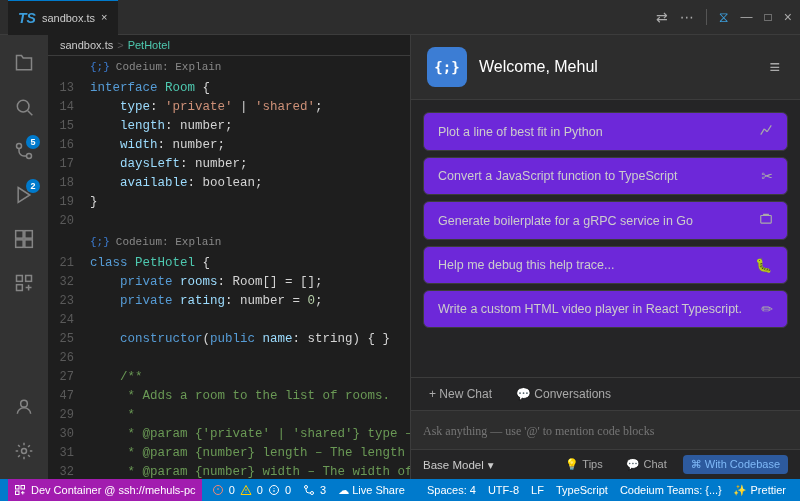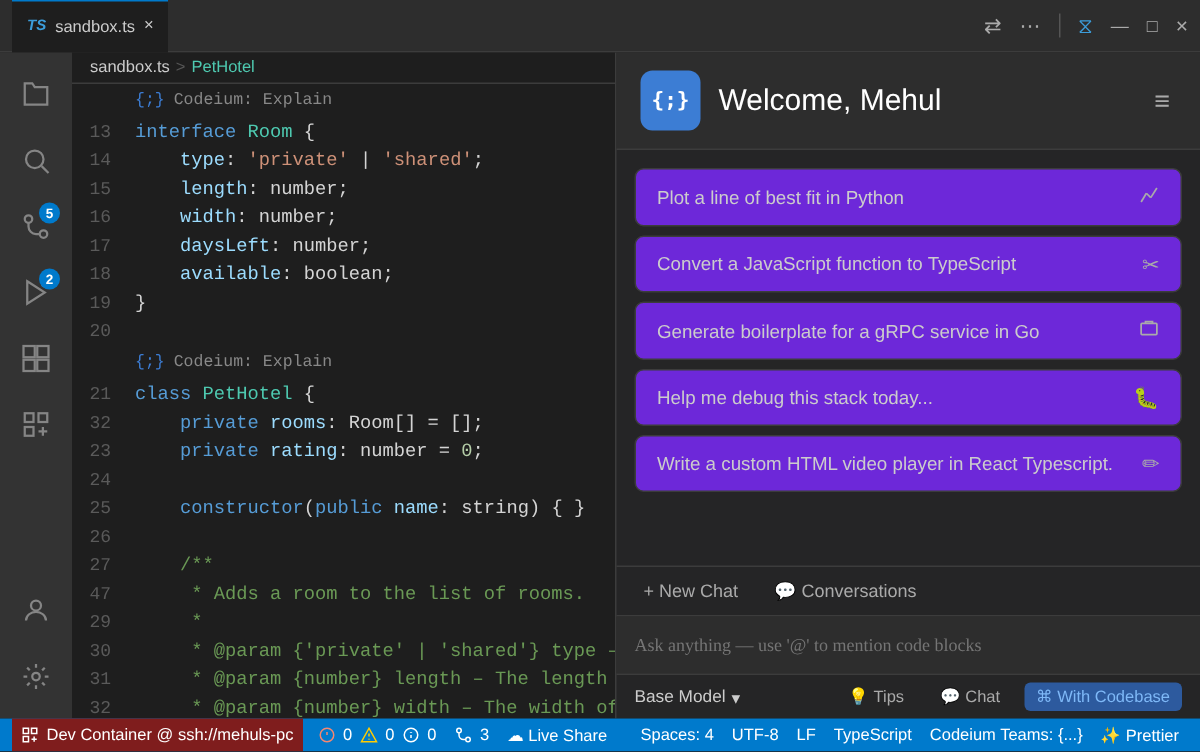--- a/index.html
+++ b/index.html
@@ -195,21 +195,21 @@
       background: #3c7dd4;
       border-radius: 8px;
       display: flex;
       align-items: center;
       justify-content: center;
       font-size: 18px;
       color: white;
       flex-shrink: 0;
     }
     .chat-welcome { flex: 1; }
-    .chat-welcome h2 { font-size: 20px; color: #ffffff; font-weight: 500; }
+    .chat-welcome h2 { font-size: 16px; color: #ffffff; font-weight: 500; }
     .chat-welcome p { font-size: 12px; color: #aaaaaa; }
     .chat-menu-btn {
       color: #aaaaaa;
       font-size: 18px;
       cursor: pointer;
       padding: 4px;
     }
 
     
     .suggestions {
@@ -284,21 +284,21 @@
     .status-section {
       display: flex;
       align-items: center;
       gap: 5px;
       padding: 0 6px;
       height: 100%;
       cursor: pointer;
       white-space: nowrap;
     }
     .status-section.remote {
-      background: #7f1d1d;
+      background: #a21caf;
       margin-right: 4px;
     }
     .status-right {
       margin-left: auto;
       display: flex;
       align-items: flex-start;
     }
 
     
     .chat-model-bar {
@@ -337,21 +337,21 @@
     .chat-action-btn.codebase {
       background: #2d5a9e;
       color: #7eb8f7;
     }
   </style>
 </head>
 <body>
 
 <div class="title-bar">
   <div class="title-tab">
-    <span style="color:#3c9dda;font-size:10px;font-weight:bold;font-style:italic;">TS</span>
+    <span style="color:#3c9dda;font-size:14px;font-weight:bold;font-style:italic;">TS</span>
     <span>sandbox.ts</span>
     <span class="tab-close">×</span>
   </div>
   <div class="title-bar-right">
     <span class="title-icon">⇄</span>
     <span class="title-icon">⋯</span>
     <span style="width:1px;height:16px;background:#555;display:inline-block;"></span>
     <span class="title-icon" style="color:#3c9dda;">⧖</span>
     <span class="title-icon" style="font-size:12px;">—</span>
     <span class="title-icon" style="font-size:12px;">□</span>
@@ -553,21 +553,21 @@
       <div class="suggestion-item">
         <span>Generate boilerplate for a gRPC service in Go</span>
         <span class="suggestion-icon">
           <svg width="14" height="14" viewBox="0 0 24 24" fill="none" stroke="#aaaaaa" stroke-width="2">
             <rect x="3" y="6" width="18" height="13" rx="1"></rect>
               <path d="M8 6V4h8v2"></path>
           </svg>
         </span>
       </div>
       <div class="suggestion-item">
-        <span>Help me debug this stack today...</span>
+        <span>Help me debug this help trace...</span>
         <span class="suggestion-icon">🐛</span>
       </div>
       <div class="suggestion-item">
         <span>Write a custom HTML video player in React Typescript.</span>
         <span class="suggestion-icon">✏</span>
       </div>
     </div>
 
     <div class="chat-footer">
       <div class="chat-tabs">

